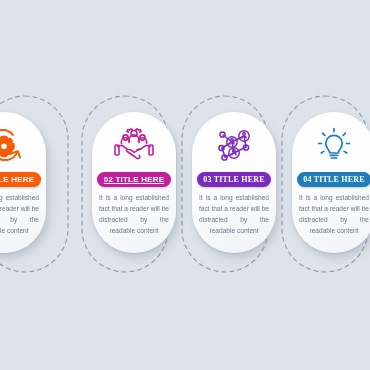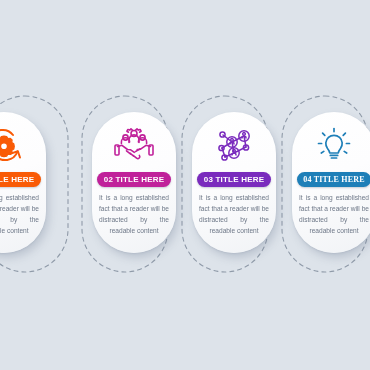--- a/index.html
+++ b/index.html
@@ -130,21 +130,21 @@
           <path d="M33.6 17.5 v-1.6 a4.1 4.1 0 0 0 -8.2 0"></path>
           <path d="M4.5 20.5 l4.5-1.2 5.5 4.2 3.2 0.3 3.6 2.6"></path>
           <path d="M37.5 20.5 l-4.5-1.2-5.8 4.0-3.0 0.3"></path>
           <path d="M13.5 24.8 l4.2 3.4 M17.0 27.2 l3.6 3.0 M20.4 29.6 l3.2 2.6 a2 2 0 0 0 2.8-2.8"></path>
           <path d="M27.2 22.8 l-4.8 2.8"></path>
           <rect x="2" y="19" width="4" height="10" rx="1"></rect>
           <rect x="36" y="19" width="4" height="10" rx="1"></rect>
         </g>
       </svg>
     </div>
-    <div class="badge" style="background:#c0219a;">
+    <div class="badge" style="background:#c0219a;text-decoration:underline;">
       <span>02 TITLE HERE</span>
     </div>
     <div class="card-text">It is a long established fact that a reader will be distracted by the readable content</div>
   </div>
 
   <div class="card" style="left:192px;">
     <div class="card-icon">
       <svg width="42" height="38" viewBox="0 0 42 38">
         <g fill="none" stroke="#7a2bbd" stroke-width="1.5" stroke-linecap="round" stroke-linejoin="round">
           <line x1="10" y1="9" x2="19" y2="16"></line>
@@ -161,21 +161,21 @@
           <path d="M29.0 12.0 a2.0 2.0 0 0 1 4.0 0 M31 9.2 a1.3 1.3 0 1 0 0-2.6 1.3 1.3 0 0 0 0 2.6z"></path>
           <circle cx="21" cy="27" r="5.2"></circle>
           <path d="M19.0 29.0 a2.0 2.0 0 0 1 4.0 0 M21 26.2 a1.3 1.3 0 1 0 0-2.6 1.3 1.3 0 0 0 0 2.6z"></path>
           <circle cx="9.5" cy="8.5" r="2.6"></circle>
           <circle cx="8.5" cy="22" r="2.6"></circle>
           <circle cx="33" cy="21.5" r="2.6"></circle>
           <circle cx="11.5" cy="31.5" r="2.6"></circle>
         </g>
       </svg>
     </div>
-    <div class="badge" style="background:#7a2bbd;">
+    <div class="badge" style="background:#7a2bbd;font-family:Liberation Serif, serif;">
       <span>03 TITLE HERE</span>
     </div>
     <div class="card-text">It is a long established fact that a reader will be distracted by the readable content</div>
   </div>
 
   <div class="card" style="left:292px;">
     <div class="card-icon">
       <svg width="40" height="38" viewBox="0 0 40 38">
         <g fill="none" stroke="#1e7fb8" stroke-width="1.7" stroke-linecap="round" stroke-linejoin="round">
           <path d="M13.5 22.5 a8.2 8.2 0 1 1 13.0 0 c-1.5 1.9-2.0 2.9-2.2 4.5 h-8.6 c-0.2-1.6-0.7-2.6-2.2-4.5z"></path>

